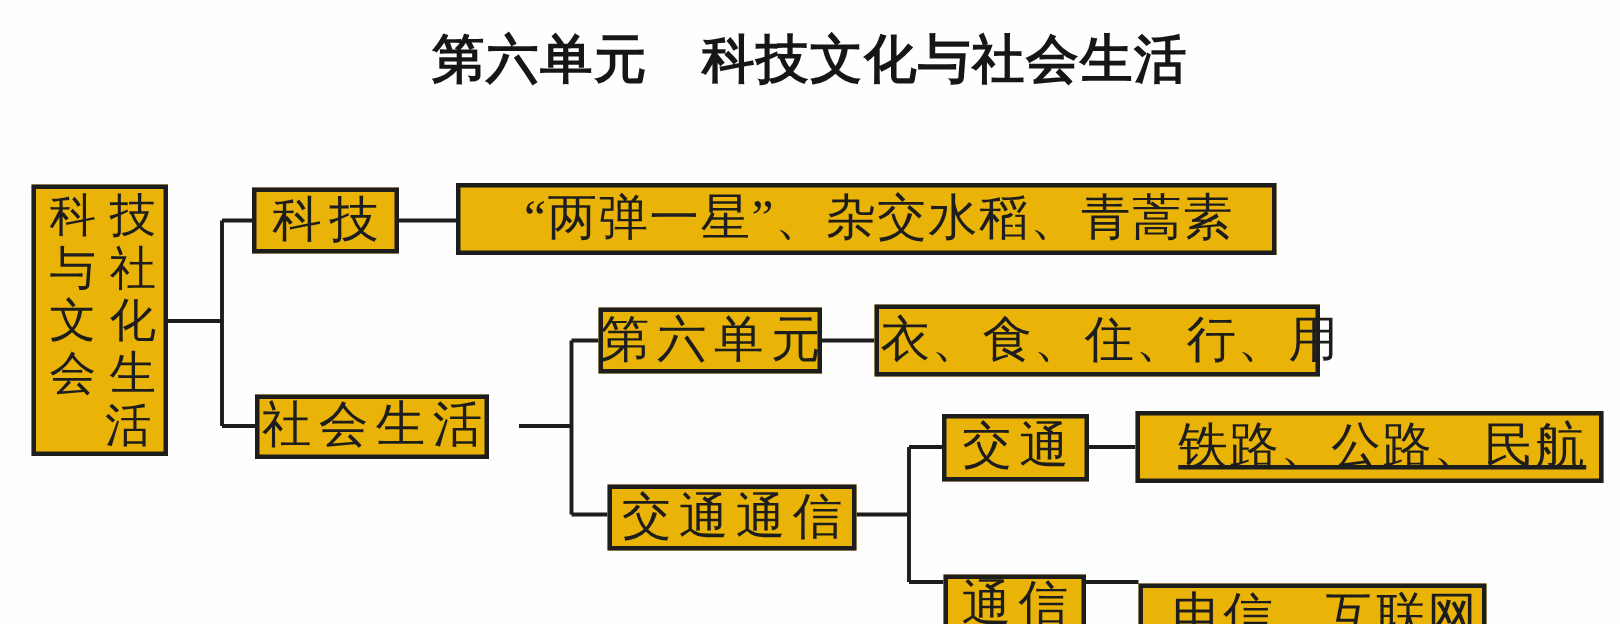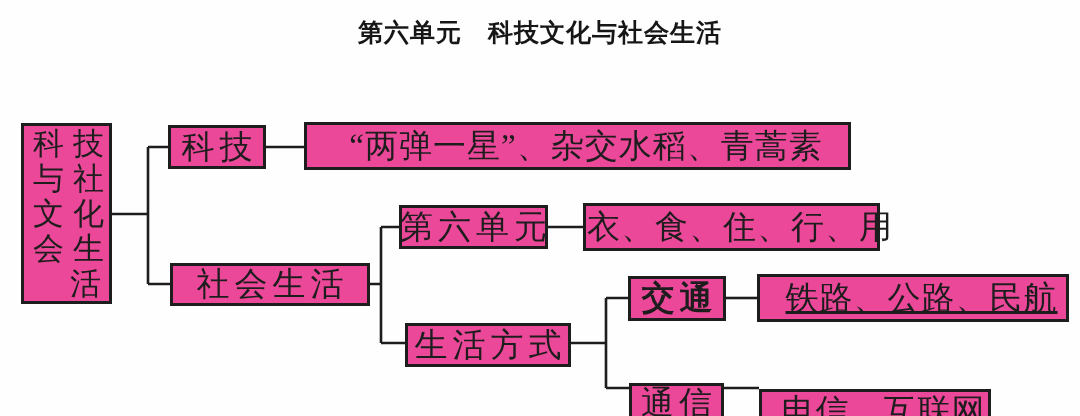--- a/index.html
+++ b/index.html
@@ -17,36 +17,36 @@
     color: #1d1d1d;
   }
   .title {
     position: absolute;
     left: 0;
     top: 16px;
     width: 1080px;
     text-align: center;
     font-family: "Liberation Sans", sans-serif;
     font-weight: 700;
-    font-size: 25px;
+    font-size: 35px;
     letter-spacing: 1px;
     color: #161616;
   }
   svg.connectors {
     position: absolute;
     left: 0;
     top: 0;
     width: 1080px;
     height: 416px;
   }
   .node {
     position: absolute;
     box-sizing: border-box;
     border: 3px solid #1d1d1d;
-    background: #ec4899;
+    background: #eab308;
     display: flex;
     align-items: center;
     justify-content: center;
     white-space: nowrap;
     font-size: 33px;
     line-height: 1;
     color: #1d1d1d;
   }
   .label-box {
     letter-spacing: 5px;
@@ -73,25 +73,25 @@
   }
   .root-row.last {
     text-align: left;
     padding-left: 46px;
     letter-spacing: 0;
   }
   
   #root        { left: 21px;  top: 123px; width: 91px;  height: 181px; }
   #keji        { left: 168px; top: 125px; width: 98px;  height: 44px; }
   #keji-items  { left: 304px; top: 122px; width: 547px; height: 48px; }
-  #shehui      { left: 170px; top: 263px; width: 200px; height: 43px; }
+  #shehui      { left: 170px; top: 263px; width: 156px; height: 43px; }
   #shfs        { left: 399px; top: 205px; width: 149px; height: 44px; }
   #shfs-items  { left: 583px; top: 203px; width: 297px; height: 48px; text-align: right; }
   #jttx        { left: 405px; top: 323px; width: 166px; height: 44px; }
-  #jiaotong    { left: 628px; top: 276px; width: 98px;  height: 45px; font-weight: bold; }
+  #jiaotong    { left: 628px; top: 276px; width: 98px;  height: 45px; }
   #jt-items    { left: 757px; top: 274px; width: 312px; height: 48px; text-decoration: underline; }
   #tongxin     { left: 629px; top: 368px; width: 95px;  height: 41px; margin-top: 15px; }
   #tx-items    { left: 759px; top: 365px; width: 232px; height: 45px; margin-top: 24px; }
 </style>
 </head>
 <body>
 
 <div id="stage">
 
   <div class="title">第六单元　科技文化与社会生活</div>
@@ -124,21 +124,21 @@
   </div>
 
   <div id="keji" class="node label-box">科技</div>
   <div id="keji-items" class="node content-box">“两弹一星”、杂交水稻、青蒿素</div>
 
   <div id="shehui" class="node label-box">社会生活</div>
 
   <div id="shfs" class="node label-box">第六单元</div>
   <div id="shfs-items" class="node content-box">衣、食、住、行、用</div>
 
-  <div id="jttx" class="node label-box">生活方式</div>
+  <div id="jttx" class="node label-box">交通通信</div>
 
   <div id="jiaotong" class="node label-box">交通</div>
   <div id="jt-items" class="node content-box">铁路、公路、民航</div>
 
   <div id="tongxin" class="node label-box">通信</div>
   <div id="tx-items" class="node content-box">电信、互联网</div>
 
 </div>
 
 </body></html>

